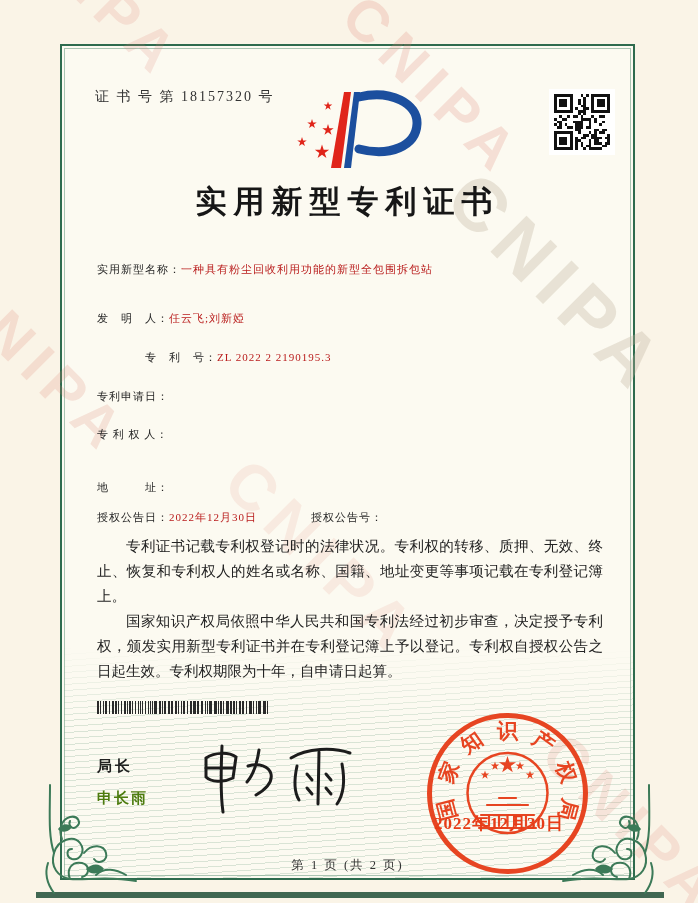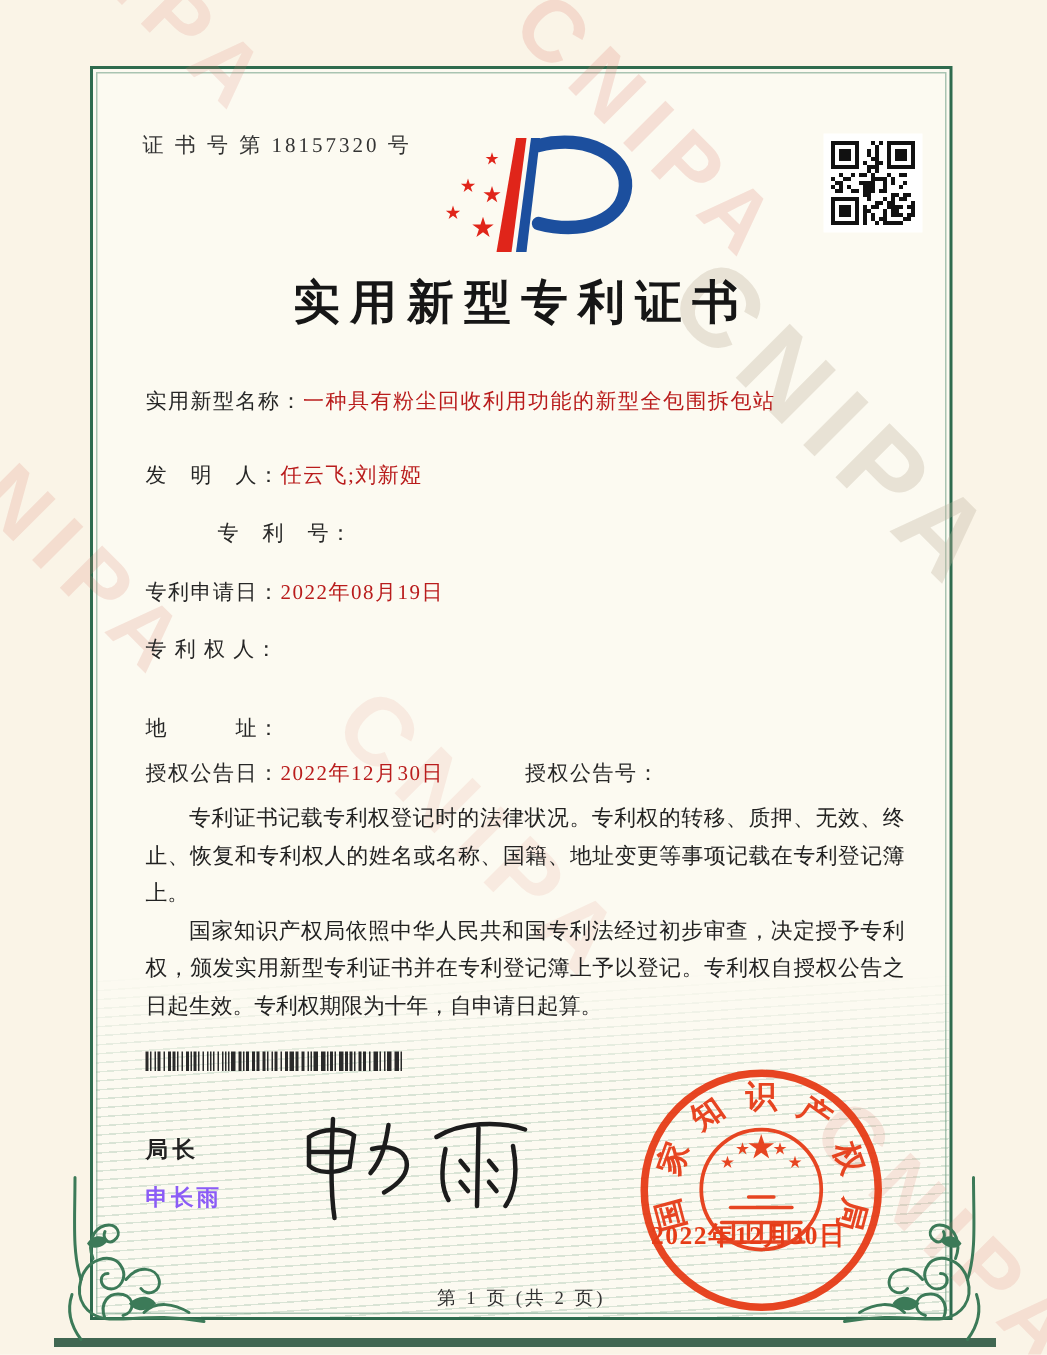--- a/index.html
+++ b/index.html
@@ -36,38 +36,38 @@
   .wm6{left:-20px;top:-46px;font-size:58px;color:rgba(222,128,116,.18);}
   
   .cert-no{position:absolute;left:95px;top:88px;font-size:14px;letter-spacing:2px;color:#333;}
   .logo{position:absolute;left:293px;top:88px;}
   .qr-wrap{position:absolute;left:549px;top:89px;width:66px;height:66px;background:#fff;display:flex;align-items:center;justify-content:center;}
   .doc-title{
     position:absolute;left:60px;top:181px;width:575px;text-align:center;
     font-size:31px;font-weight:bold;letter-spacing:7px;color:#161616;
   }
   
-  .frow{position:absolute;left:97px;font-size:14px;display:flex;line-height:22px;}
+  .frow{position:absolute;left:97px;font-size:11px;display:flex;line-height:22px;}
   .flabel{white-space:nowrap;letter-spacing:1px;color:#262626;flex:0 0 auto;}
   .fvalue{letter-spacing:1px;color:#b91c1c;}
   .r-name{top:258px;} .r-inv{top:307px;} .r-no{top:346px;margin-left:48px;}
   .r-date{top:385px;font-family:Liberation Serif, serif;} .r-owner{top:423px;}
   .r-addr{top:476px;} .r-addr .fvalue{width:382px;}
   .r-grant{top:506px;width:505px;text-align:right;}
   .r-grant .grant2{margin-left:54px;}
   
   .legal{position:absolute;left:97px;top:534px;width:506px;}
   .legal p{margin:0;font-size:14.5px;line-height:25px;text-indent:2em;text-align:justify;color:#222;}
   
   .barcode{position:absolute;left:97px;top:701px;width:178px;height:13px;font-size:0;}
   .barcode i{display:inline-block;height:100%;background:#2a2a2a;vertical-align:top;}
   .sig-title{position:absolute;left:97px;top:757px;font-size:15px;font-weight:bold;
     font-family:"Liberation Sans","DejaVu Sans",sans-serif;letter-spacing:3px;color:#222;}
   .sig-name{position:absolute;left:97px;top:789px;font-size:15px;font-weight:bold;
-    font-family:"Liberation Sans","DejaVu Sans",sans-serif;letter-spacing:2px;color:#8b5cf6;}
+    font-family:"Liberation Sans","DejaVu Sans",sans-serif;letter-spacing:2px;color:#4d7c0f;}
   .sig-hand{position:absolute;left:195px;top:736px;}
   .seal{position:absolute;left:419px;top:705px;opacity:.95;}
   .seal-date{
     position:absolute;left:434px;top:812px;font-size:17px;font-weight:bold;
     letter-spacing:1px;color:#e63c17;white-space:nowrap;
   }
   .footer{position:absolute;left:60px;top:857px;width:575px;text-align:center;font-size:12.5px;letter-spacing:2px;color:#333;}
   .ornament{position:absolute;top:783px;}
   .orn-left{left:40px;}
   .orn-right{left:553px;transform:scaleX(-1);}
@@ -270,24 +270,24 @@
 <div class="frow r-name">
   <span class="flabel">实用新型名称：</span>
   <span class="fvalue">一种具有粉尘回收利用功能的新型全包围拆包站</span>
 </div>
 <div class="frow r-inv">
   <span class="flabel">发　明　人：</span>
   <span class="fvalue">任云飞;刘新婭</span>
 </div>
 <div class="frow r-no">
   <span class="flabel">专　利　号：</span>
+  <span class="fvalue">ZL 2022 2 2190195.3</span>
 </div>
 <div class="frow r-date">
   <span class="flabel">专利申请日：</span>
-  <span class="fvalue">2022年08月19日</span>
 </div>
 <div class="frow r-owner">
   <span class="flabel">专 利 权 人：</span>
 </div>
 <div class="frow r-addr">
   <span class="flabel">地　　　址：</span>
 </div>
 <div class="frow r-grant">
   <span class="flabel">授权公告日：</span>
   <span class="fvalue">2022年12月30日</span>

